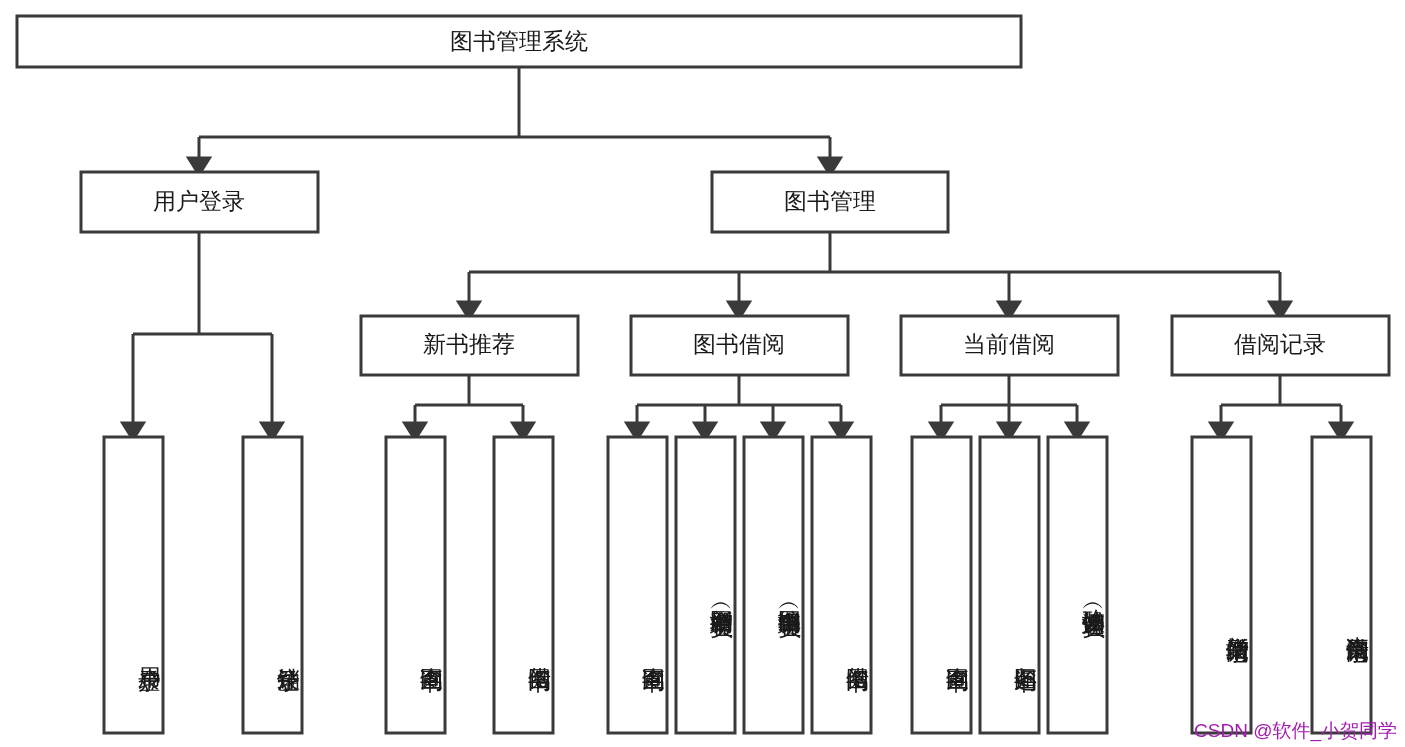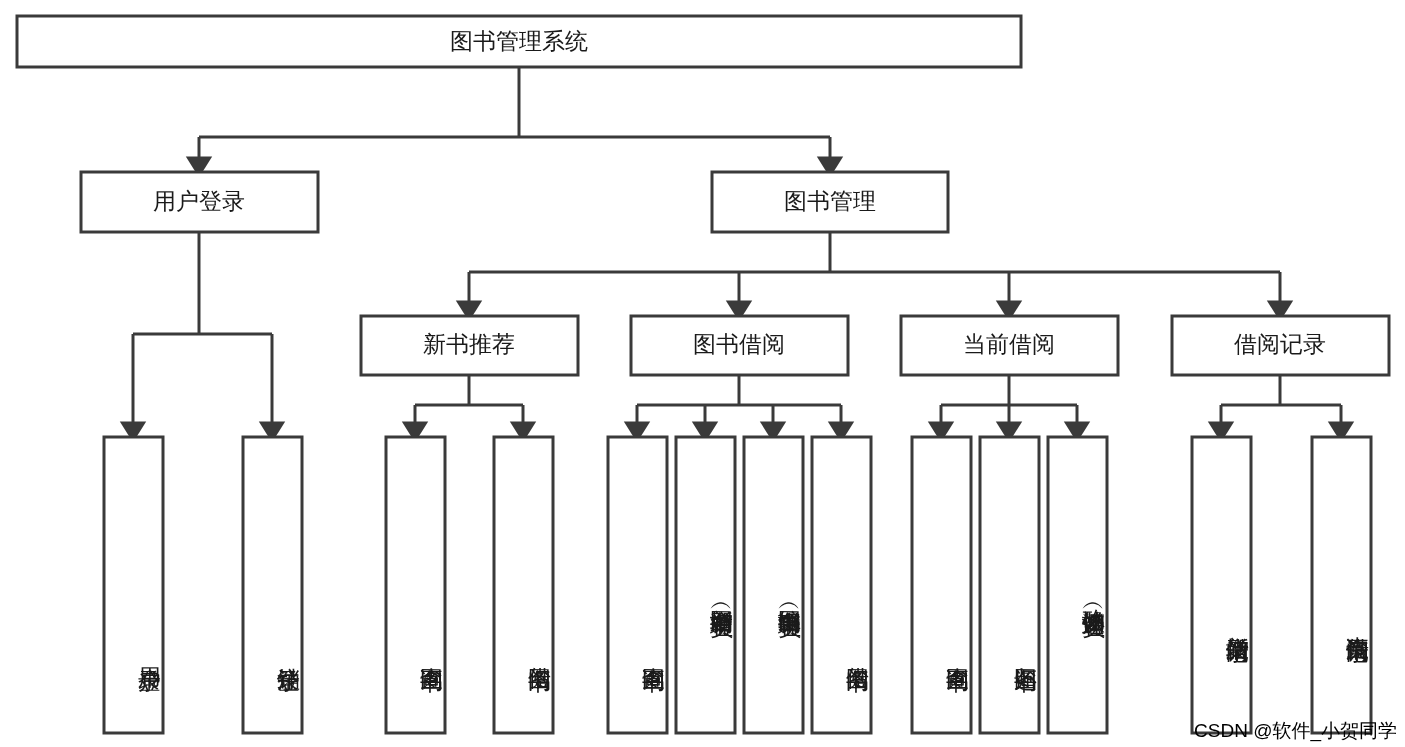--- a/index.html
+++ b/index.html
@@ -64,21 +64,21 @@
     align-items: flex-start;
     justify-content: center;
     pointer-events: none;
   }
   .watermark {
     position: absolute;
     right: 8px;
     bottom: 3px;
     font-family: "Liberation Sans", sans-serif;
     font-size: 19px;
-    color: #000000;
+    color: #a21caf;
     white-space: nowrap;
     user-select: none;
   }
 </style>
 </head>
 <body>
 
 <div id="diagram-root">
 
   <svg class="tree-canvas" viewBox="0 0 1405 747" xmlns="http://www.w3.org/2000/svg">

